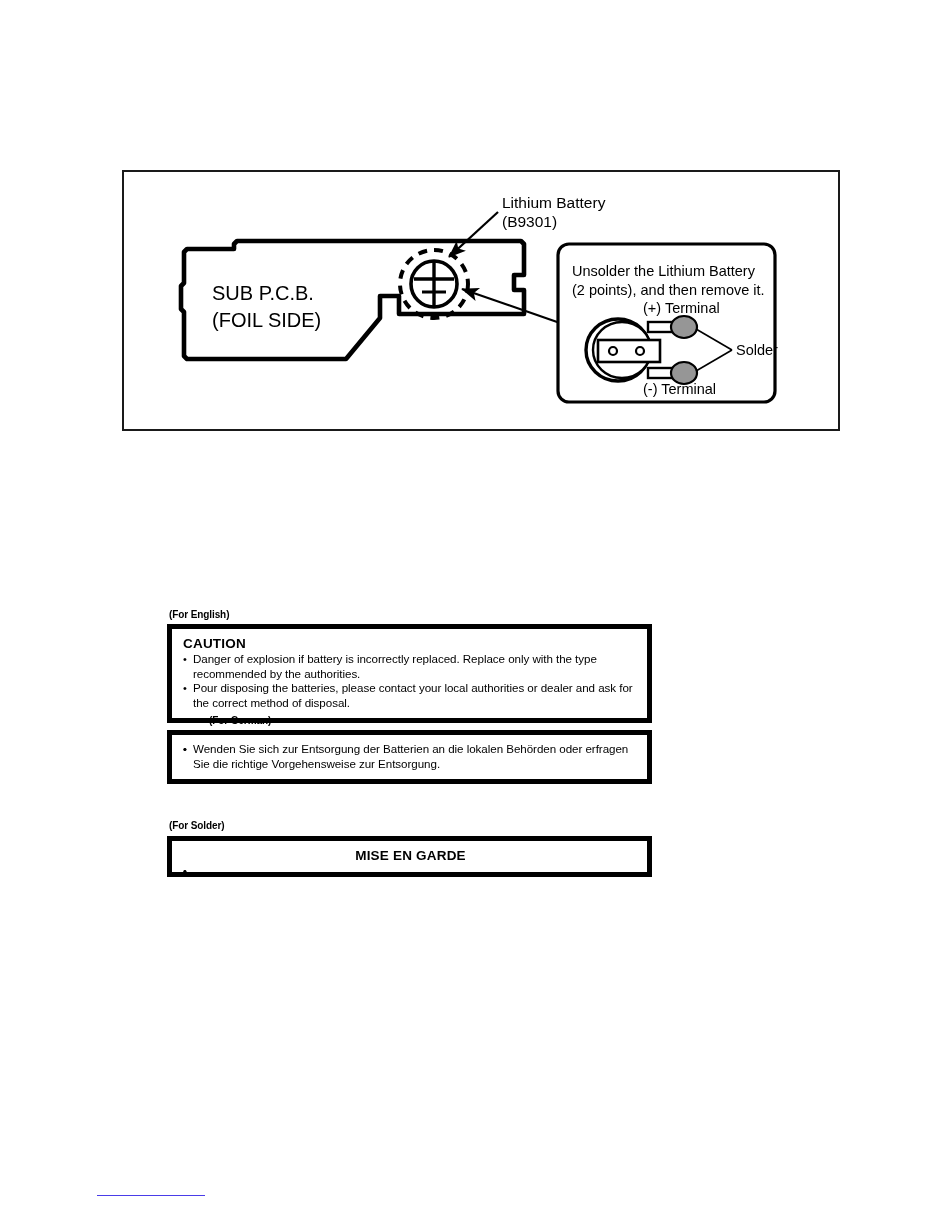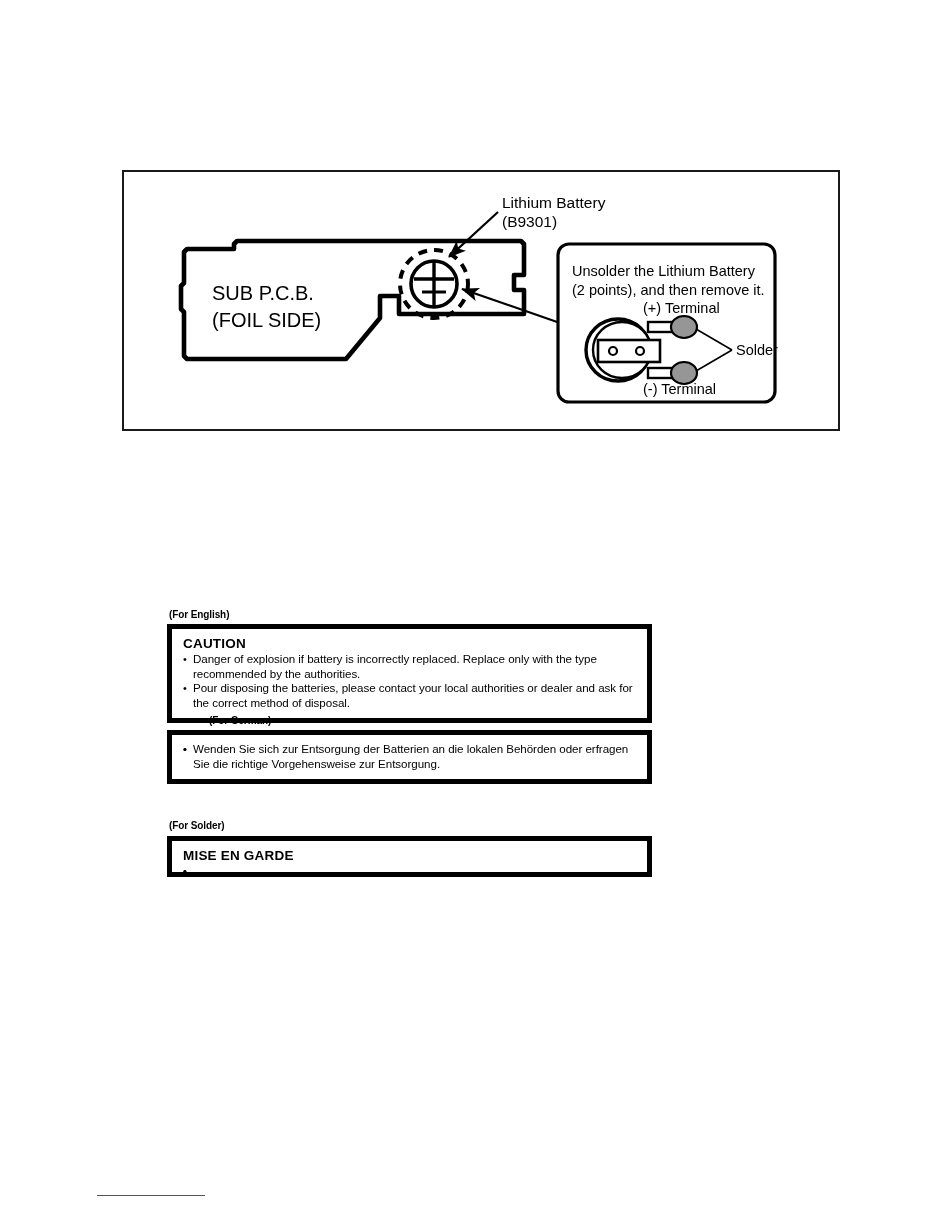--- a/index.html
+++ b/index.html
@@ -85,21 +85,21 @@
   .caution-item .bullet {
     position: absolute;
     left: 0px;
     top: -0.5px;
     font-size: 11px;
     line-height: 14.5px;
   }
 
   #box-english  { top: 624px; }
   #box-german   { top: 730px; }
-  #box-french   { top: 836px; }
+  #box-french   { top: 836px; text-align: center; }
 
   #label-english { left: 169px; top: 609px; }
   #label-german  { left: 169px; top: 715px; margin-left: 40px; }
   #label-french  { left: 169px; top: 820px; }
 
   
   #bottom-rule {
     position: absolute;
     left: 97px;
     top: 1195px;

